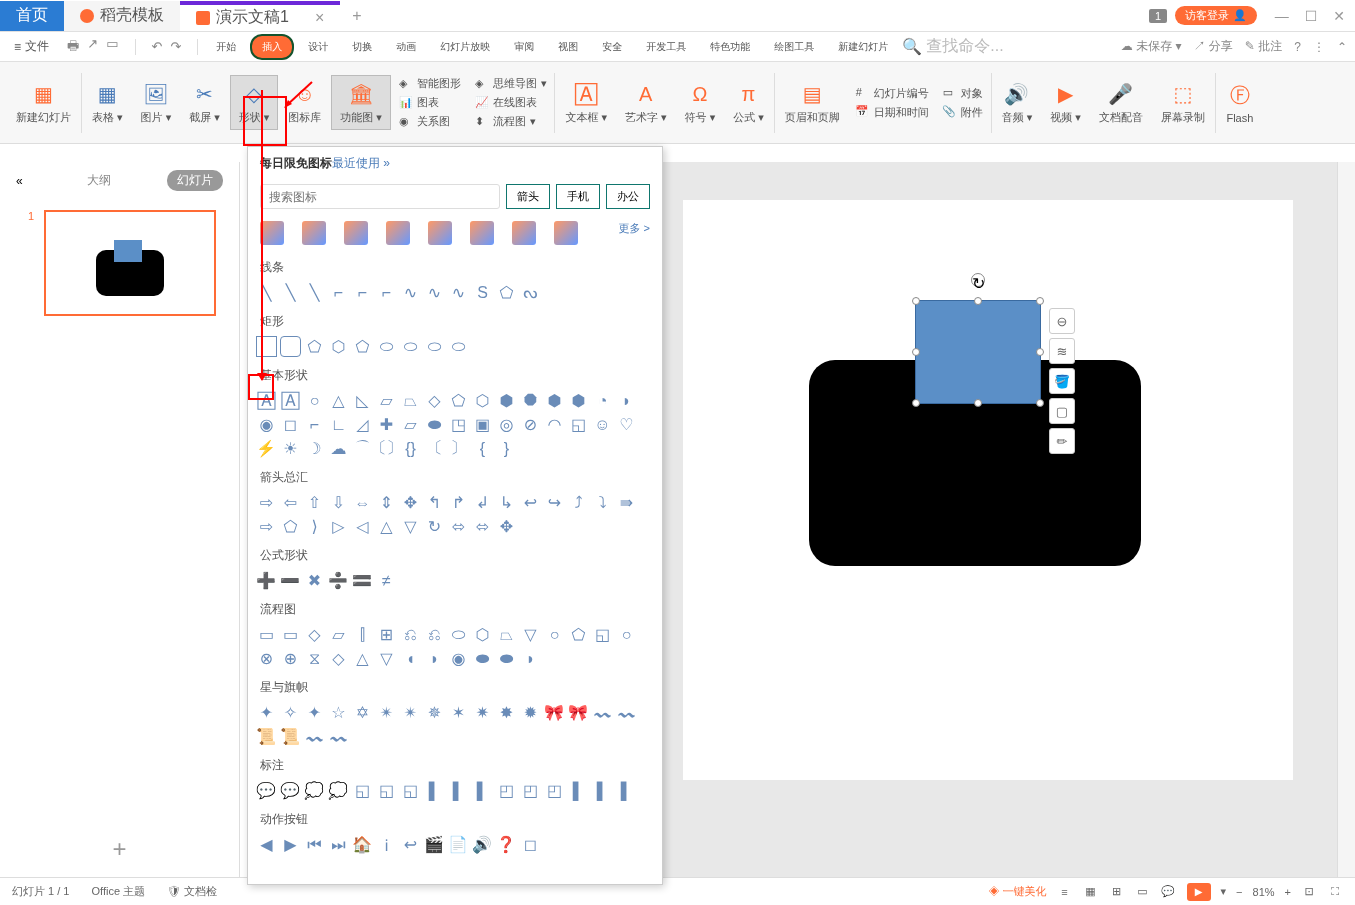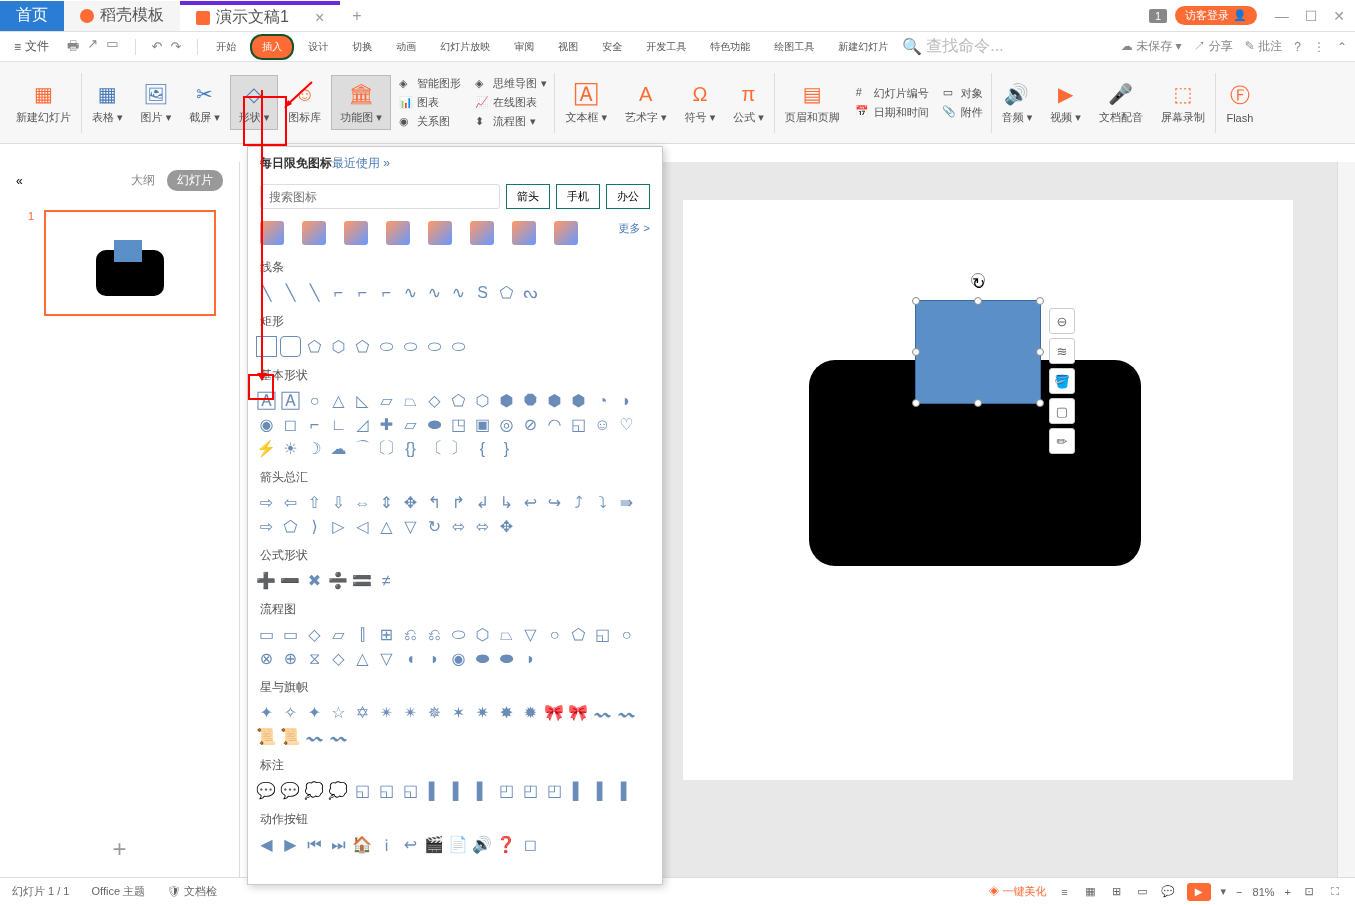--- a/index.html
+++ b/index.html
@@ -46,21 +46,21 @@
 .red-arrow { position: absolute; left: 261px; top: 90px; width: 2px; height: 290px; background: red; z-index: 100; }
 .red-arrow::after { content: ''; position: absolute; bottom: -6px; left: -4px; border: 5px solid transparent; border-top: 8px solid red; }
 .red-box-shape { position: absolute; left: 243px; top: 96px; width: 44px; height: 50px; border: 2px solid red; z-index: 100; pointer-events: none; }
 .red-box-rect { position: absolute; left: 248px; top: 374px; width: 26px; height: 26px; border: 2px solid red; z-index: 100; pointer-events: none; }
 .red-arrow-diag { position: absolute; left: 284px; top: 80px; width: 30px; height: 30px; z-index: 100; }
 
 
 .sidebar { position: absolute; left: 0; top: 162px; width: 240px; bottom: 28px; background: #fff; border-right: 1px solid #ddd; }
 .sidebar-tabs { display: flex; align-items: center; padding: 8px 16px; gap: 12px; font-size: 12px; }
 .sidebar-tab { color: #888; cursor: pointer; }
-.sidebar-tab.active { background: #999; color: #fff; padding: 2px 10px; border-radius: 10px; }
+.sidebar-tab.active { background: #999; color: #fff; padding: 2px 10px; border-radius: 10px; margin-left: 44px; }
 .thumb-num { position: absolute; left: 28px; top: 48px; font-size: 11px; color: #ff6b35; }
 .thumb { position: absolute; left: 44px; top: 48px; width: 172px; height: 106px; border: 2px solid #ff6b35; background: #fff; }
 .thumb-shape-black { position: absolute; left: 50px; top: 38px; width: 68px; height: 46px; background: #000; border-radius: 10px; }
 .thumb-shape-blue { position: absolute; left: 68px; top: 28px; width: 28px; height: 22px; background: #5b8fc7; }
 .add-slide { position: absolute; bottom: 14px; left: 50%; transform: translateX(-50%); font-size: 24px; color: #999; cursor: pointer; }
 
 
 .shapes-panel { position: absolute; left: 247px; top: 146px; width: 416px; height: 739px; background: #fff; border: 1px solid #ccc; box-shadow: 2px 2px 8px rgba(0,0,0,0.2); z-index: 50; overflow: hidden; }
 .panel-header { display: flex; justify-content: flex-start; padding: 8px 12px; font-size: 12px; }
 .panel-header-left { color: #333; font-weight: bold; }

